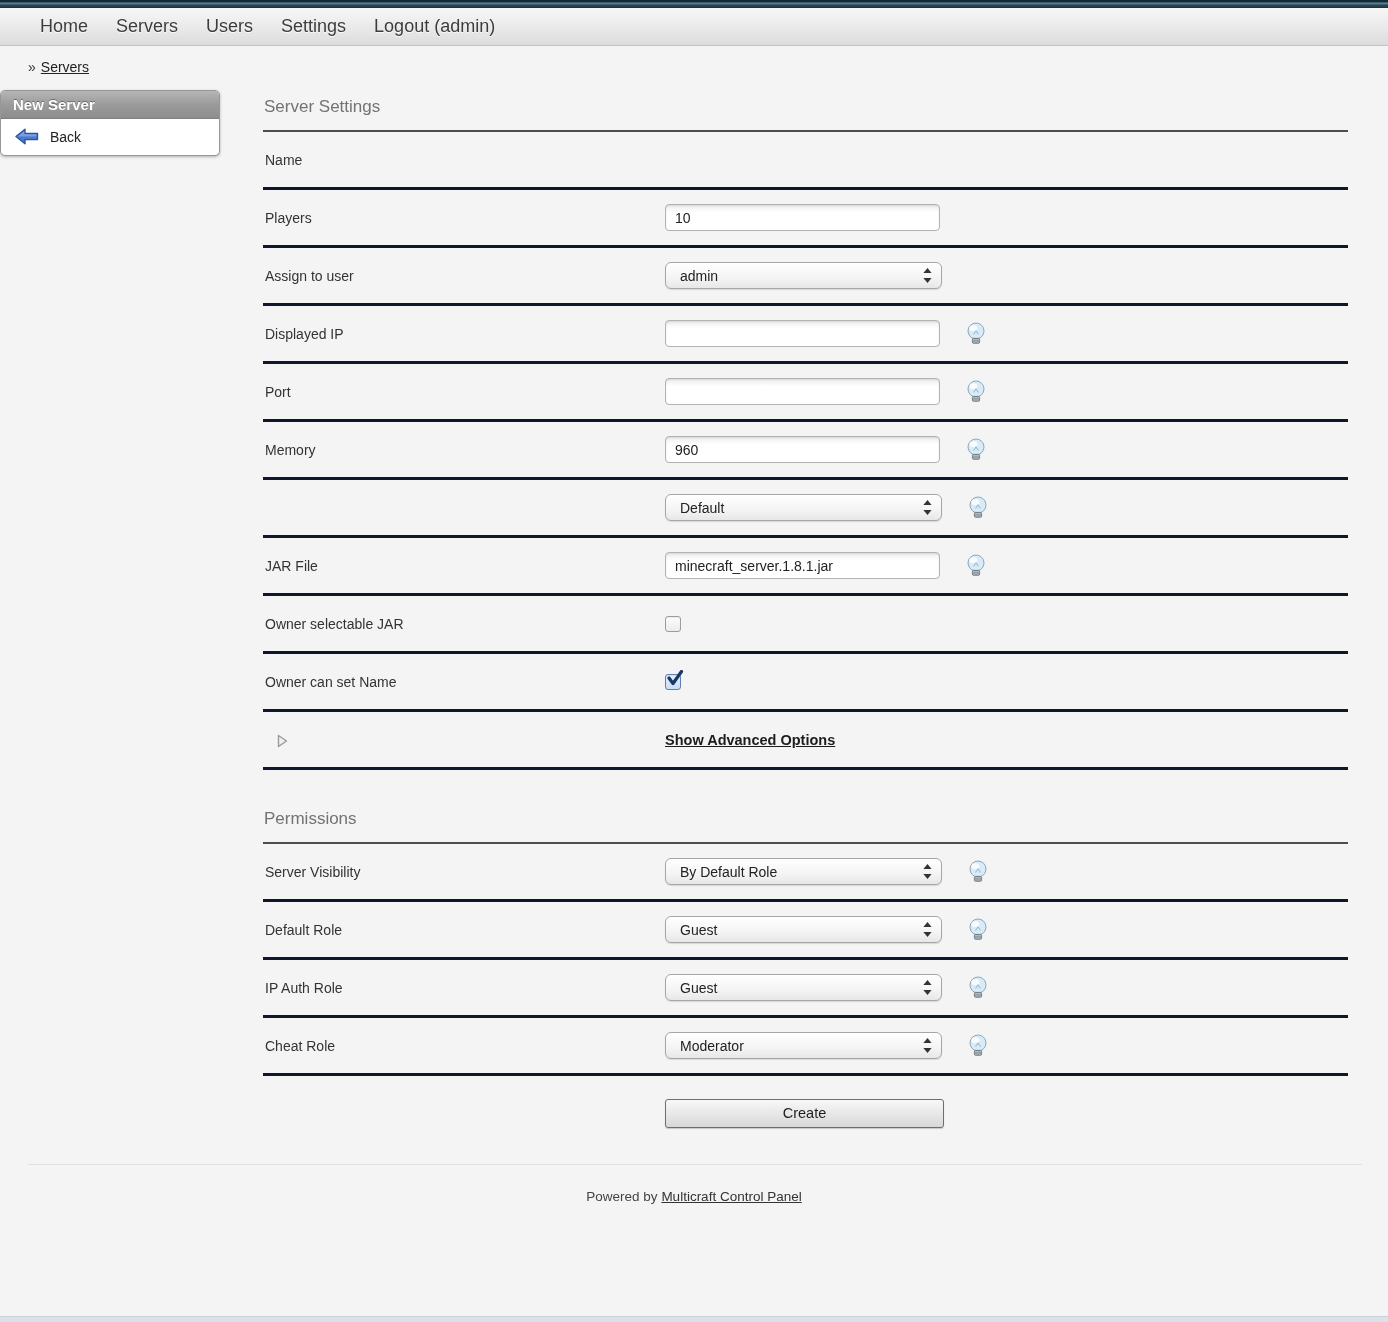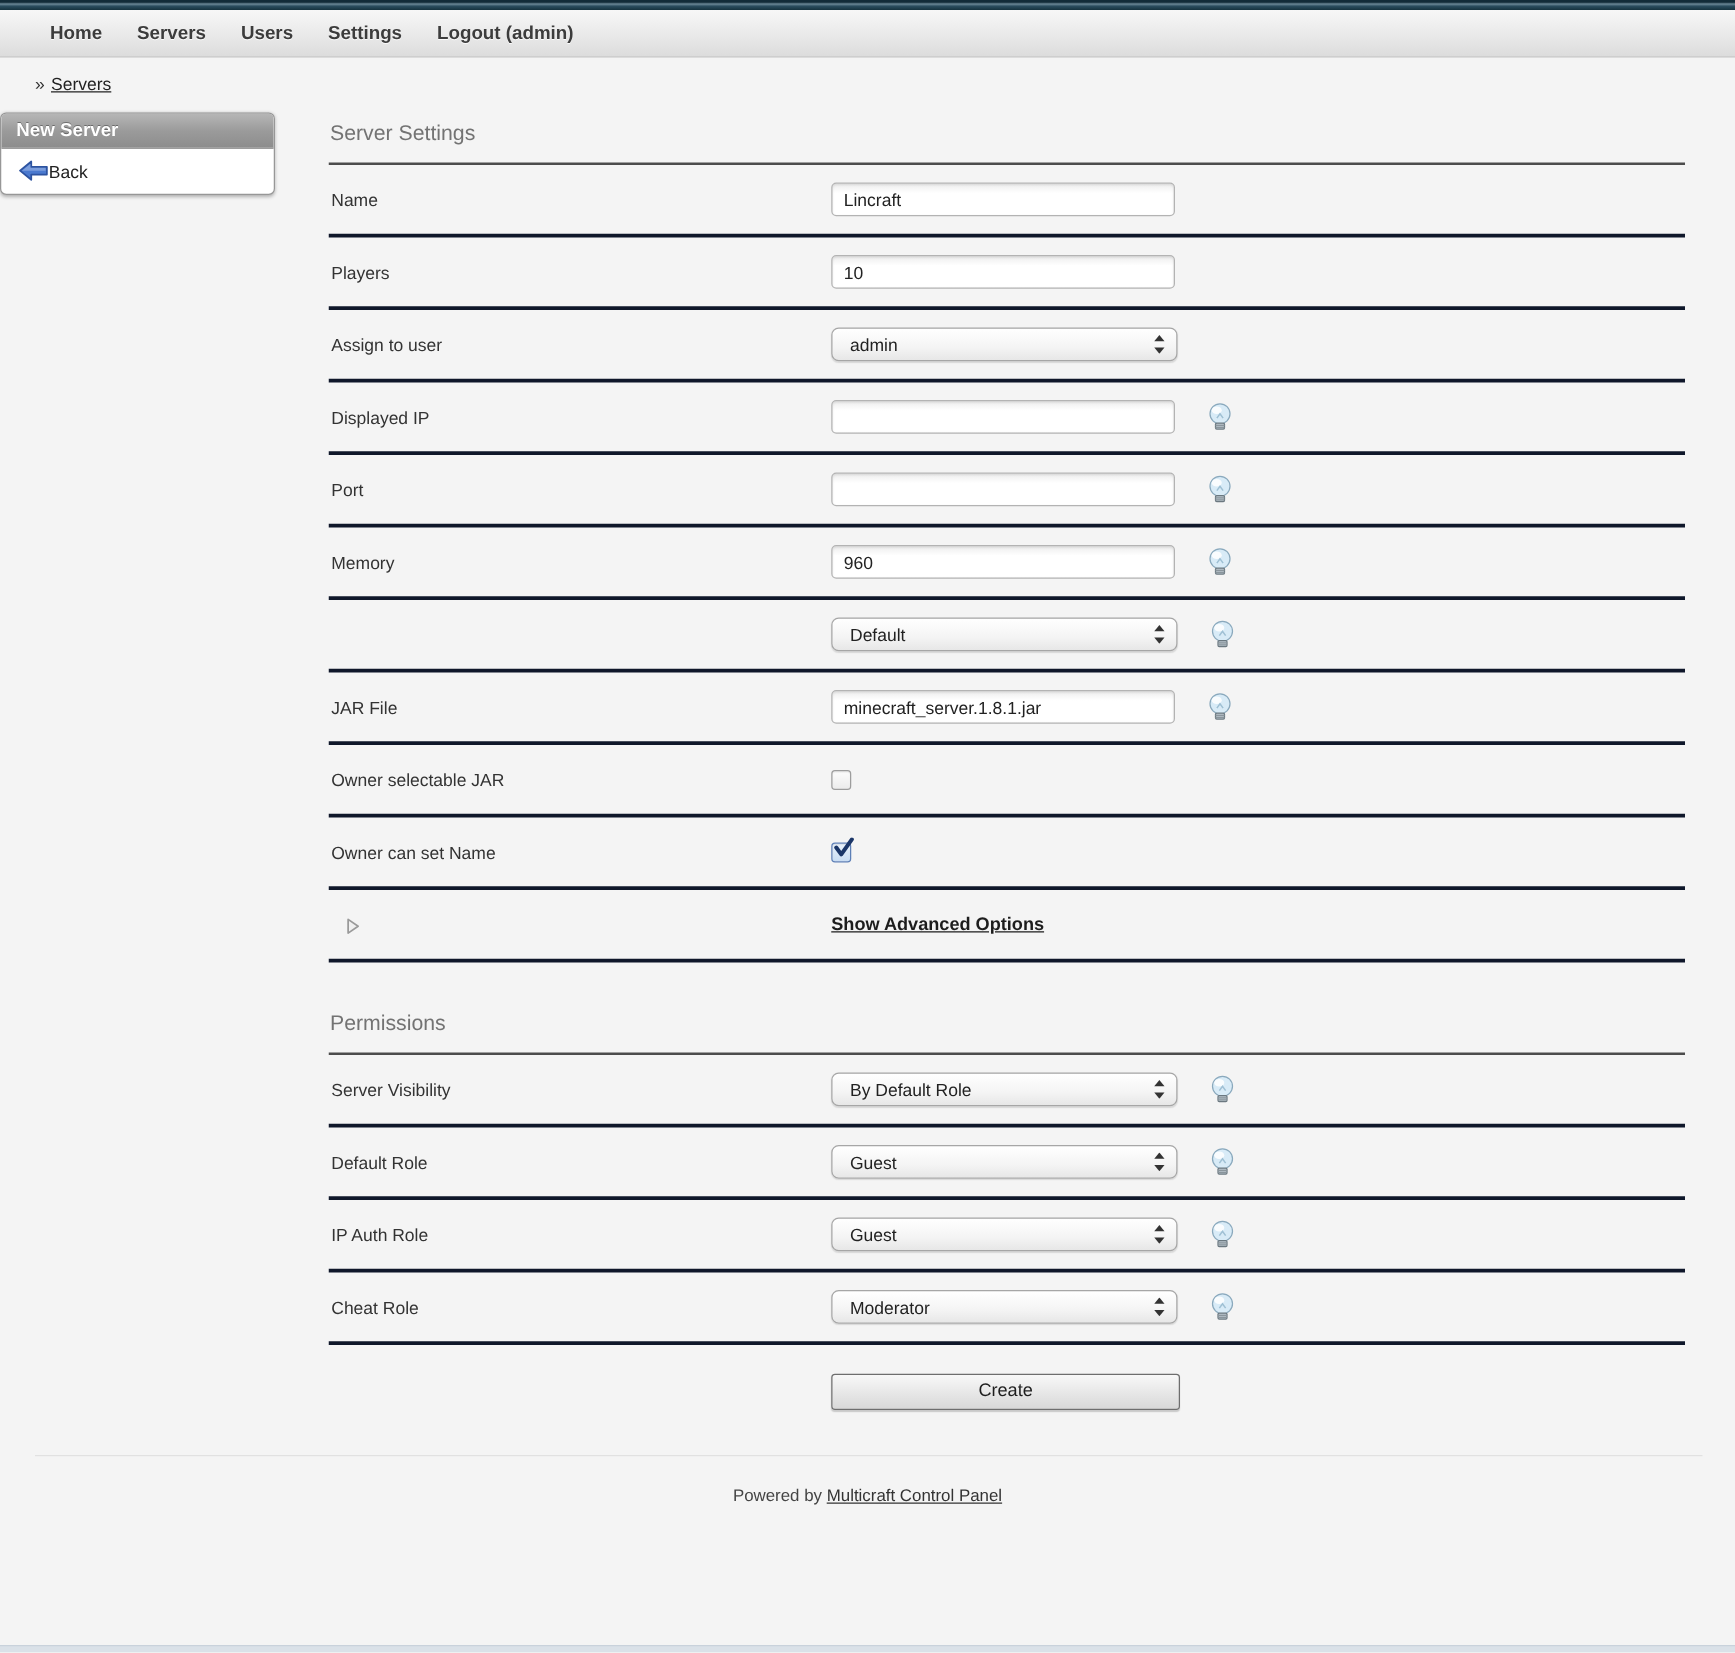--- a/index.html
+++ b/index.html
@@ -19,22 +19,22 @@
   }
   .navbar {
     height: 38px;
     background: linear-gradient(180deg, #f7f7f7 0%, #e9e9e9 55%, #dcdcdc 100%);
     border-bottom: 1px solid #c3c3c3;
     display: flex;
     align-items: center;
     padding-left: 26px;
   }
   .nav-item {
-    font-size: 15px;
-    font-weight: bold;
+    font-size: 18px;
+    font-weight: normal;
     color: #3c3c3c;
     text-shadow: 0 1px 0 rgba(255,255,255,.8);
     padding: 0 14px;
     cursor: pointer;
     white-space: nowrap;
   }
 
   
   .breadcrumb {
     padding: 13px 0 9px 28px;
@@ -67,20 +67,21 @@
     background: linear-gradient(180deg, #b6b6b6 0%, #9b9b9b 50%, #8d8d8d 100%);
     border-bottom: 1px solid #7e7e7e;
     color: #fff;
     font-size: 15px;
     font-weight: bold;
     text-shadow: 0 -1px 0 rgba(0,0,0,.35);
   }
   .sidebar-back {
     display: flex;
     align-items: center;
+    gap: 11px;
     padding: 9px 12px 10px 14px;
     font-size: 14px;
     color: #222;
     cursor: pointer;
   }
 
   .main { margin-left: 43px; width: 1085px; }
 
   .section-title {
     font-size: 17px;
@@ -238,23 +239,20 @@
   </div>
 
   <div class="main">
 
     <h2 class="section-title">Server Settings</h2>
 
     <div class="rows">
 
       <div class="row">
         <div class="field-label">Name</div>
-        <div class="control">
-          <input type="text" class="text-input" value="Lincraft" style="">
-        </div>
       </div>
 
       <div class="row">
         <div class="field-label">Players</div>
         <div class="control">
           <input type="text" class="text-input" value="10" style="">
         </div>
       </div>
 
       <div class="row">

